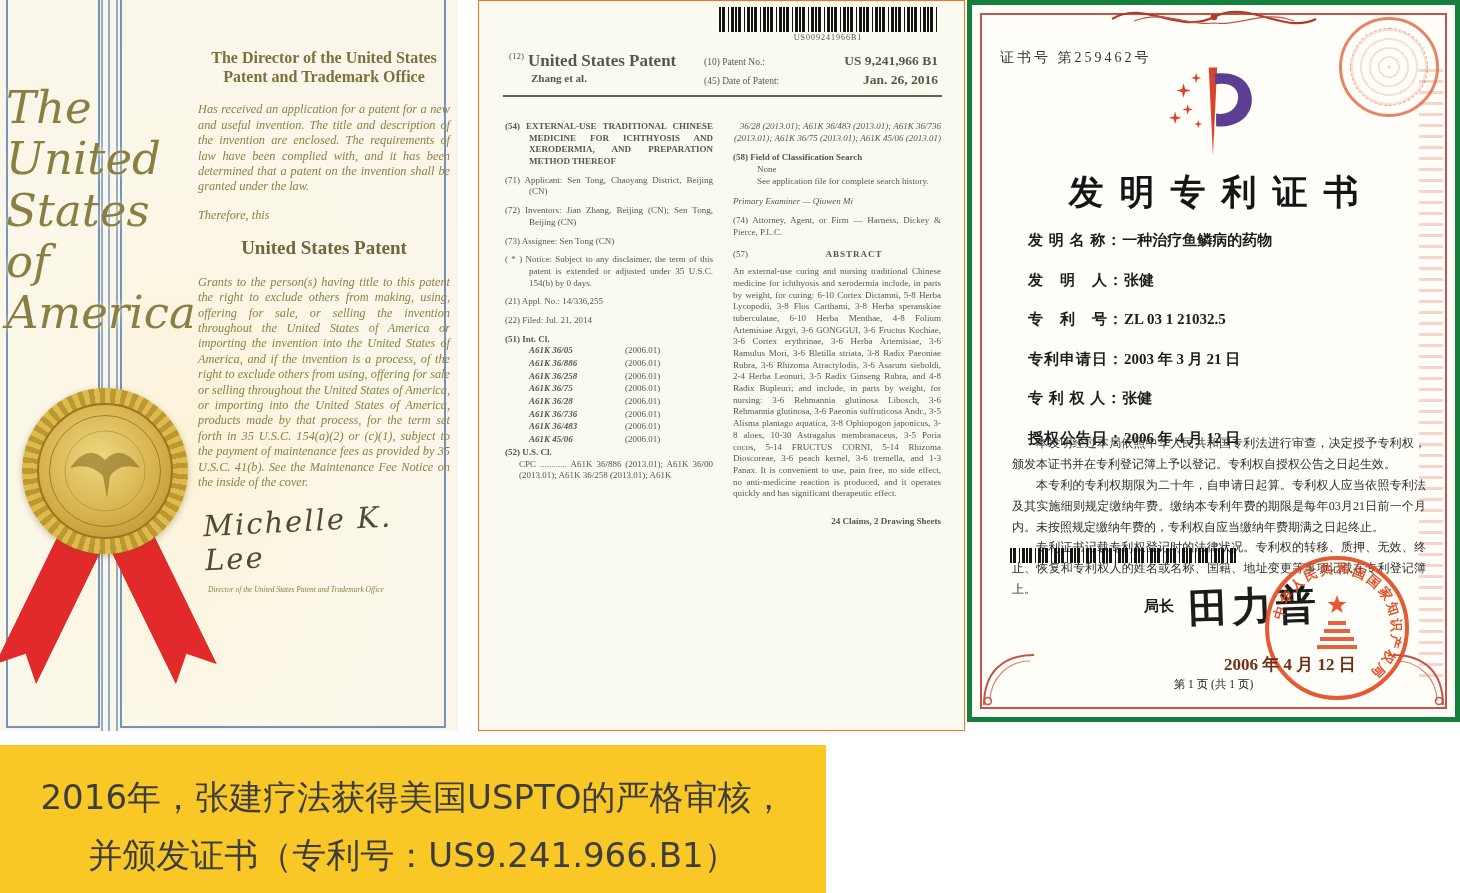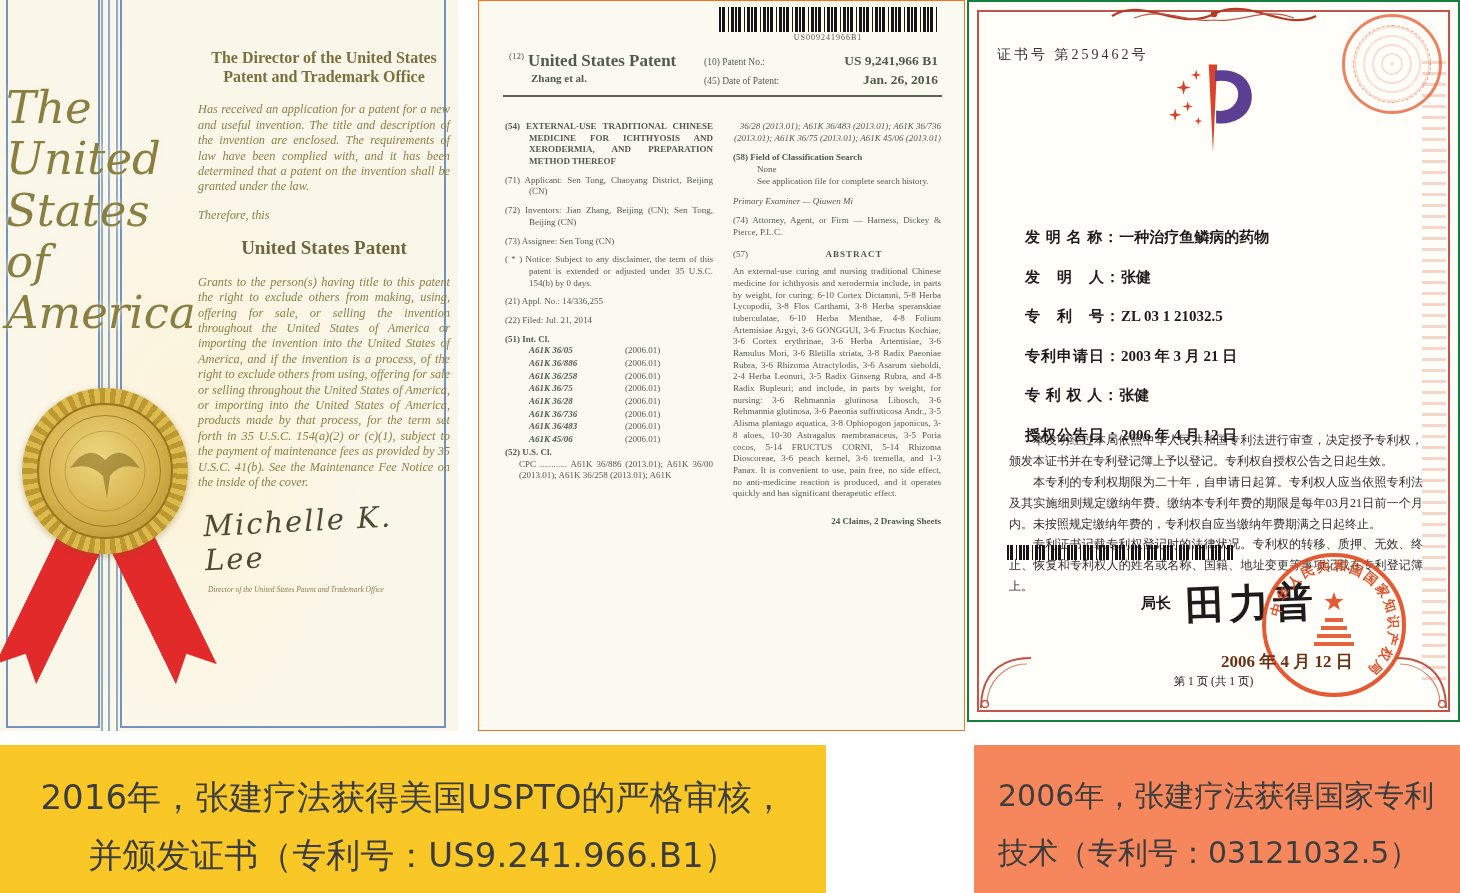--- a/index.html
+++ b/index.html
@@ -72,21 +72,21 @@
   .pp-field-label { font-weight:bold; }
   .pp-sub { padding-left:24px; }
   .pp-examiner { font-style:italic; margin:9px 0 7px 0; }
   .pp-abstract-head { display:flex; margin:10px 0 6px 0; }
   .pp-abstract-head .num { width:34px; }
   .pp-abstract-head .word { flex:1; text-align:center; font-weight:bold; letter-spacing:1px; }
   .pp-claims { text-align:right; margin-top:16px; font-weight:bold; }
 
   
   .cn-cert { position:absolute; left:967px; top:0; width:493px; height:722px;
-    background:#FFFEF8; border:2px solid #15803d; color:#1c1c1c; }
+    background:#FFFEF8; border:5px solid #15803d; color:#1c1c1c; }
   .cn-inner-frame { position:absolute; inset:8px; border:2px solid #C4544A; pointer-events:none; }
   .cn-right-lace { position:absolute; right:12px; top:56px; bottom:40px; width:24px;
     background: repeating-linear-gradient(0deg, rgba(221,110,80,.28) 0 3px, transparent 3px 11px); }
   .cn-ornament-top { position:absolute; left:50%; transform:translateX(-50%); top:0px; }
   .cn-corner { position:absolute; bottom:6px; }
   .cn-corner.left { left:6px; }
   .cn-corner.right { right:6px; transform:scaleX(-1); }
   .cn-certno { position:absolute; left:28px; top:44px; font-size:14px; letter-spacing:3px; color:#333; }
   .cn-stamp { position:absolute; right:16px; top:12px; width:100px; height:100px; border-radius:50%;
     border:3px solid rgba(228,90,48,.75); }
@@ -275,20 +275,21 @@
     <svg class="cn-logo" width="120" height="105" viewBox="0 0 110 100">
       <polygon points="50,8 58,8 54,92" fill="#D9422B"></polygon>
       <path d="M56 14 C88 10 94 34 90 46 C86 60 70 66 57 64 L57 52 C70 54 78 46 78 36 C78 26 68 22 56 24 Z" fill="#5C3E93"></path>
       <polygon points="26,23 27.5,28.5 33,30 27.5,31.5 26,37 24.5,31.5 19,30 24.5,28.5" fill="#D9422B"></polygon>
       <polygon points="38,13 39.1,16.9 43,18 39.1,19.1 38,23 36.9,19.1 33,18 36.9,16.9" fill="#D9422B"></polygon>
       <polygon points="30,43 31.1,46.9 35,48 31.1,49.1 30,53 28.9,49.1 25,48 28.9,46.9" fill="#D9422B"></polygon>
       <polygon points="18,50 19.3,54.7 24,56 19.3,57.3 18,62 16.7,57.3 12,56 16.7,54.7" fill="#D9422B"></polygon>
       <polygon points="40,58 40.9,61.1 44,62 40.9,62.9 40,66 39.1,62.9 36,62 39.1,61.1" fill="#D9422B"></polygon>
     </svg>
 
+    <div class="cn-title">发明专利证书</div>
 
     <div class="cn-fields">
       <div class="cn-field-row"><span class="lab">发 明 名 称：</span><span class="val">一种治疗鱼鳞病的药物</span></div>
       <div class="cn-field-row"><span class="lab">发　明　人：</span><span class="val">张健</span></div>
       <div class="cn-field-row"><span class="lab">专　利　号：</span><span class="val">ZL 03 1 21032.5</span></div>
       <div class="cn-field-row"><span class="lab">专利申请日：</span><span class="val">2003 年 3 月 21 日</span></div>
       <div class="cn-field-row"><span class="lab">专 利 权 人：</span><span class="val">张健</span></div>
       <div class="cn-field-row"><span class="lab">授权公告日：</span><span class="val">2006 年 4 月 12 日</span></div>
     </div>
 
@@ -318,15 +319,14 @@
       <rect x="62" y="76" width="26" height="4" fill="#E2481F" opacity="0.85"></rect>
       <rect x="58" y="84" width="34" height="4" fill="#E2481F" opacity="0.85"></rect>
       <rect x="55" y="92" width="40" height="4" fill="#E2481F" opacity="0.85"></rect>
     </svg>
 
     <div class="cn-seal-date">2006 年 4 月 12 日</div>
     <div class="cn-footer">第 1 页 (共 1 页)</div>
   </div>
 
   <div class="caption caption-left">2016年，张建疗法获得美国USPTO的严格审核，并颁发证书（专利号：US9.241.966.B1）</div>
-  <div class="caption caption-right">2006年，张建疗法获得国家专利技术（专利号：03121032.5）</div>
 
 </div>
 
 </body></html>

